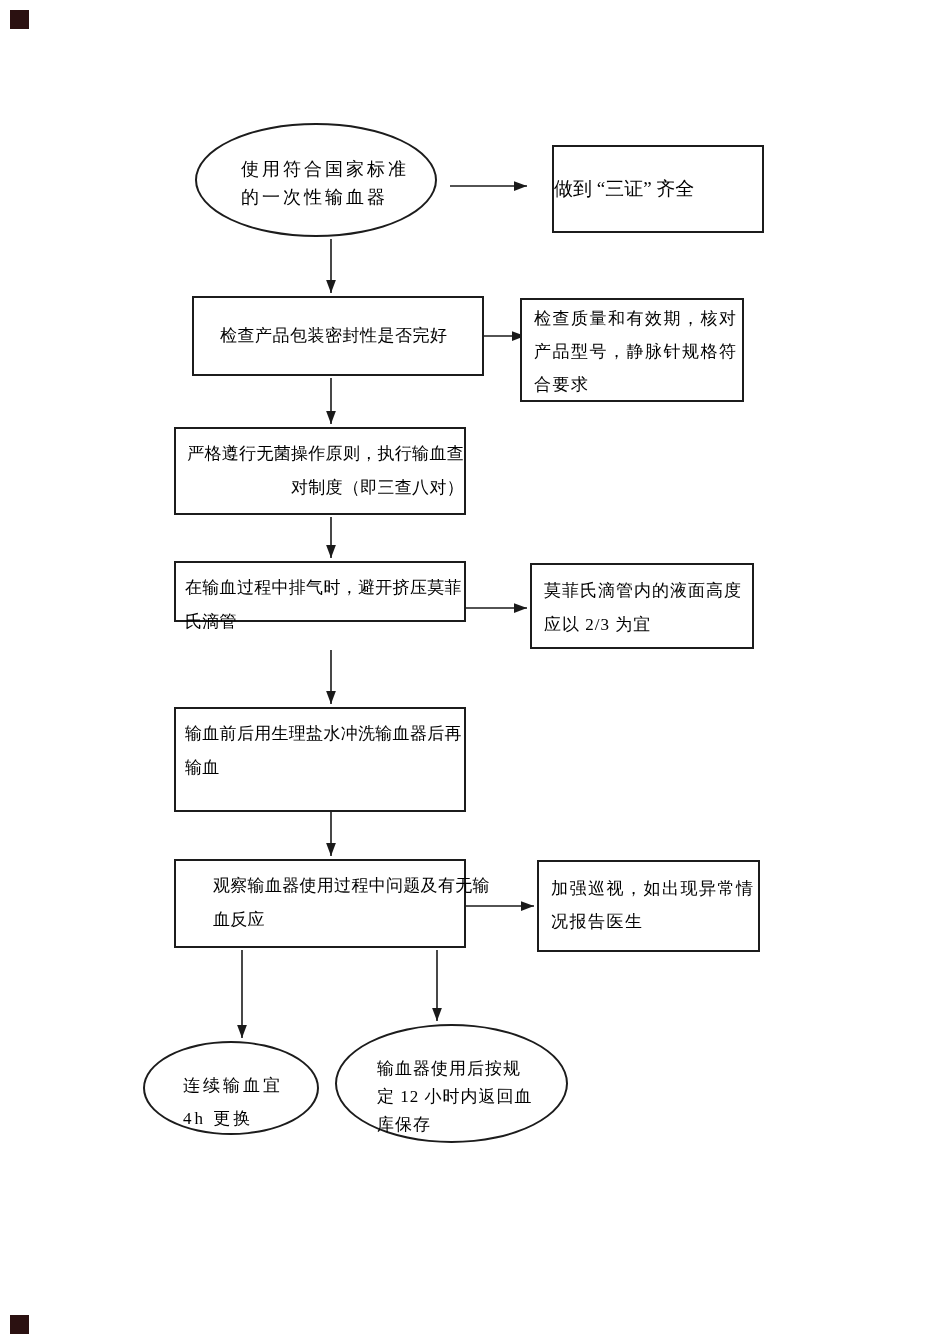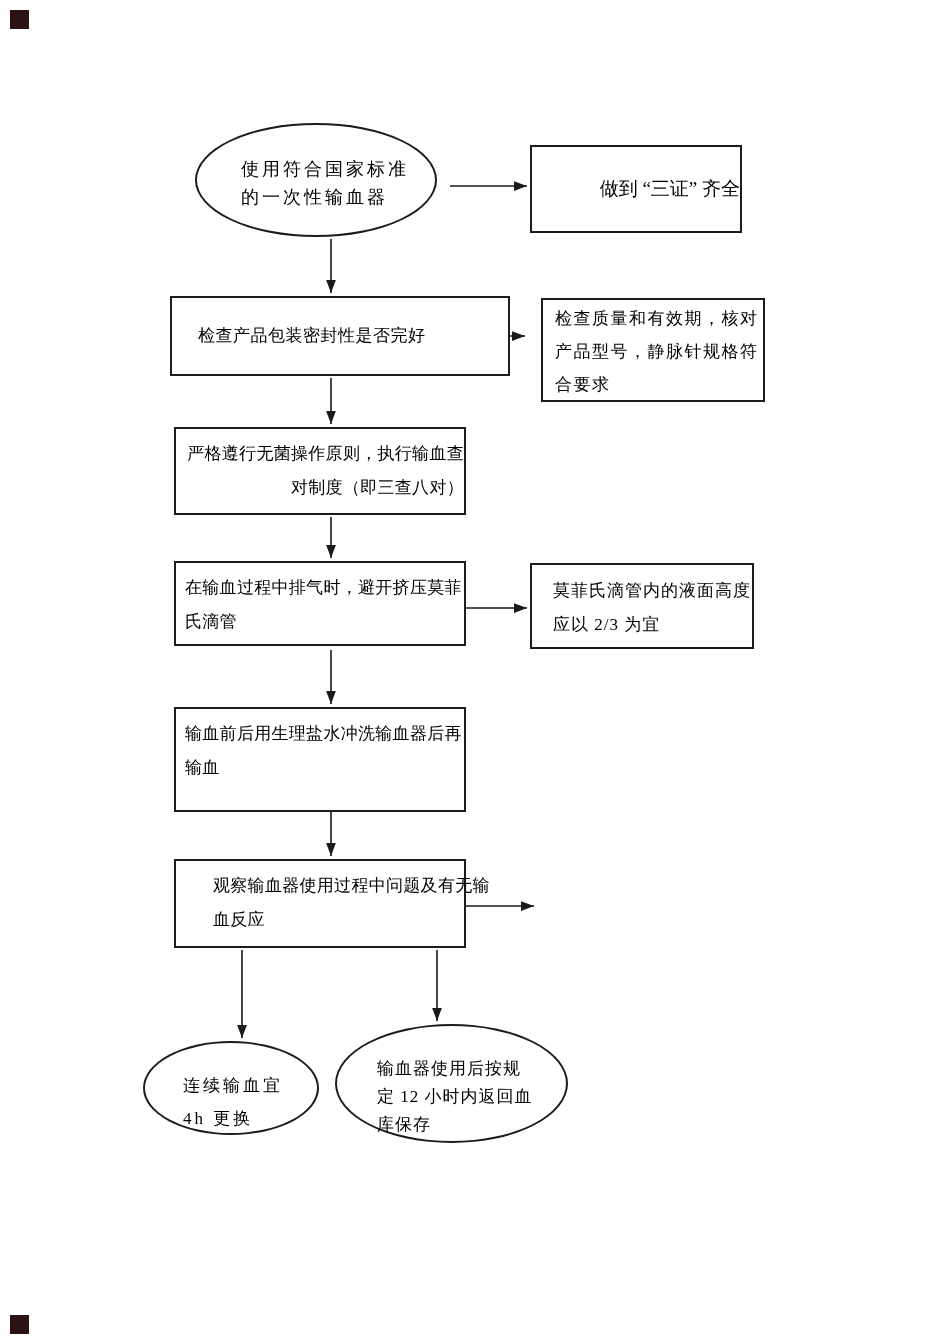--- a/index.html
+++ b/index.html
@@ -42,26 +42,26 @@
   }
   .node-text {
     display: block;
     white-space: pre;
     font-size: 17px;
     line-height: 34px;
     color: #000000;
   }
   
   .n-start        { left: 195px; top: 123px;  width: 242px; height: 114px; }
-  .n-cert         { left: 530px; top: 145px;  width: 212px; height: 88px;  display: flex; align-items: center; justify-content: flex-end; }
-  .n-check-seal   { left: 170px; top: 296px;  width: 340px; height: 80px;  display: flex; align-items: center; }
-  .n-check-quality{ left: 541px; top: 298px;  width: 224px; height: 104px; }
+  .n-cert         { left: 552px; top: 145px;  width: 212px; height: 88px;  display: flex; align-items: center; justify-content: flex-start; }
+  .n-check-seal   { left: 192px; top: 296px;  width: 292px; height: 80px;  display: flex; align-items: center; }
+  .n-check-quality{ left: 520px; top: 298px;  width: 224px; height: 104px; }
   .n-aseptic      { left: 174px; top: 427px;  width: 292px; height: 88px; text-align: right;  }
-  .n-air-vent     { left: 174px; top: 561px;  width: 292px; height: 85px;  }
-  .n-murphy       { left: 530px; top: 563px;  width: 224px; height: 86px; padding-left: 9px;  }
+  .n-air-vent     { left: 174px; top: 561px;  width: 292px; height: 61px;  }
+  .n-murphy       { left: 530px; top: 563px;  width: 224px; height: 86px;  }
   .n-flush        { left: 174px; top: 707px;  width: 292px; height: 105px;  }
   .n-observe      { left: 174px; top: 859px;  width: 292px; height: 89px; padding-left: 28px;  }
   .n-patrol       { left: 537px; top: 860px;  width: 223px; height: 92px;  }
   .n-replace4h    { left: 143px; top: 1041px; width: 176px; height: 94px;  }
   .n-return12h    { left: 335px; top: 1024px; width: 233px; height: 119px; }
   
   .n-start .node-text        { padding: 30px 0 0 44px; line-height: 28px; letter-spacing: 3px; font-size: 18px; }
   .n-cert .node-text         { font-size: 19px; line-height: 22px; }
   .n-check-seal .node-text   { padding-left: 26px; line-height: 22px; letter-spacing: 0.5px; }
   .n-check-quality .node-text{ padding: 2px 0 0 12px; line-height: 33px; letter-spacing: 1.5px; }
@@ -145,20 +145,24 @@
   <div class="node rect n-flush">
     <span class="node-text">输血前后用生理盐水冲洗输血器后再
 输血</span>
   </div>
 
   <div class="node rect n-observe">
     <span class="node-text">观察输血器使用过程中问题及有无输
 血反应</span>
   </div>
 
+  <div class="node rect n-patrol">
+    <span class="node-text">加强巡视，如出现异常情
+况报告医生</span>
+  </div>
 
   <div class="node ellipse n-replace4h">
     <span class="node-text">连续输血宜
 4h 更换</span>
   </div>
 
   <div class="node ellipse n-return12h">
     <span class="node-text">输血器使用后按规
 定 12 小时内返回血
 库保存</span>

